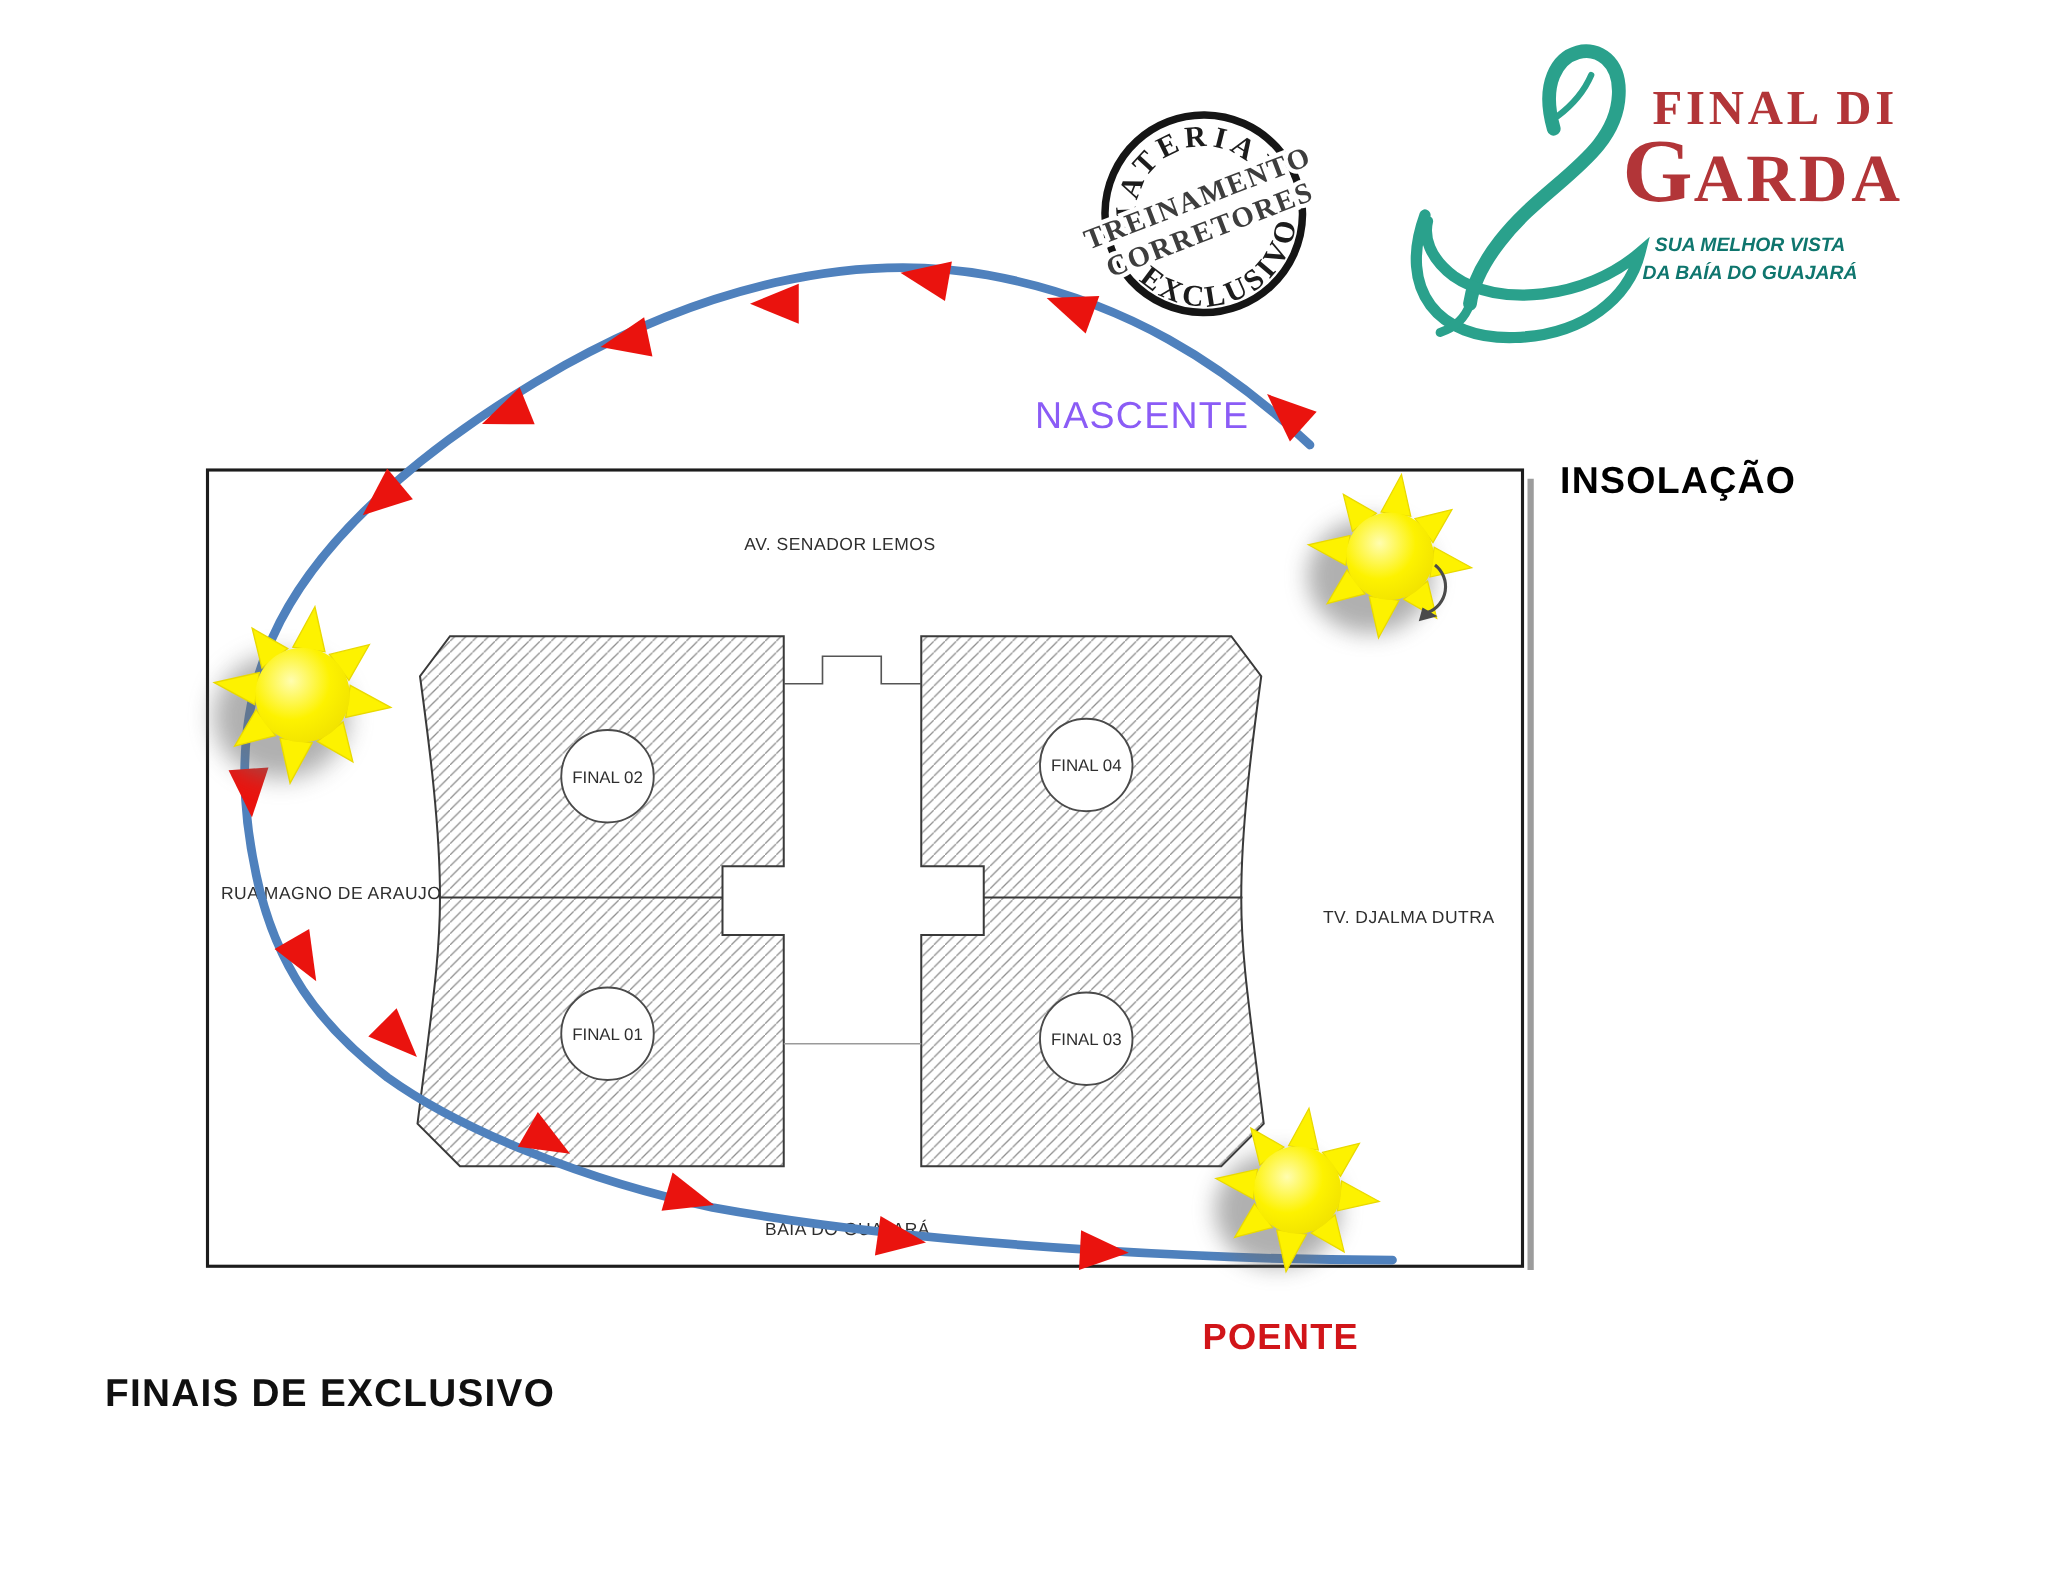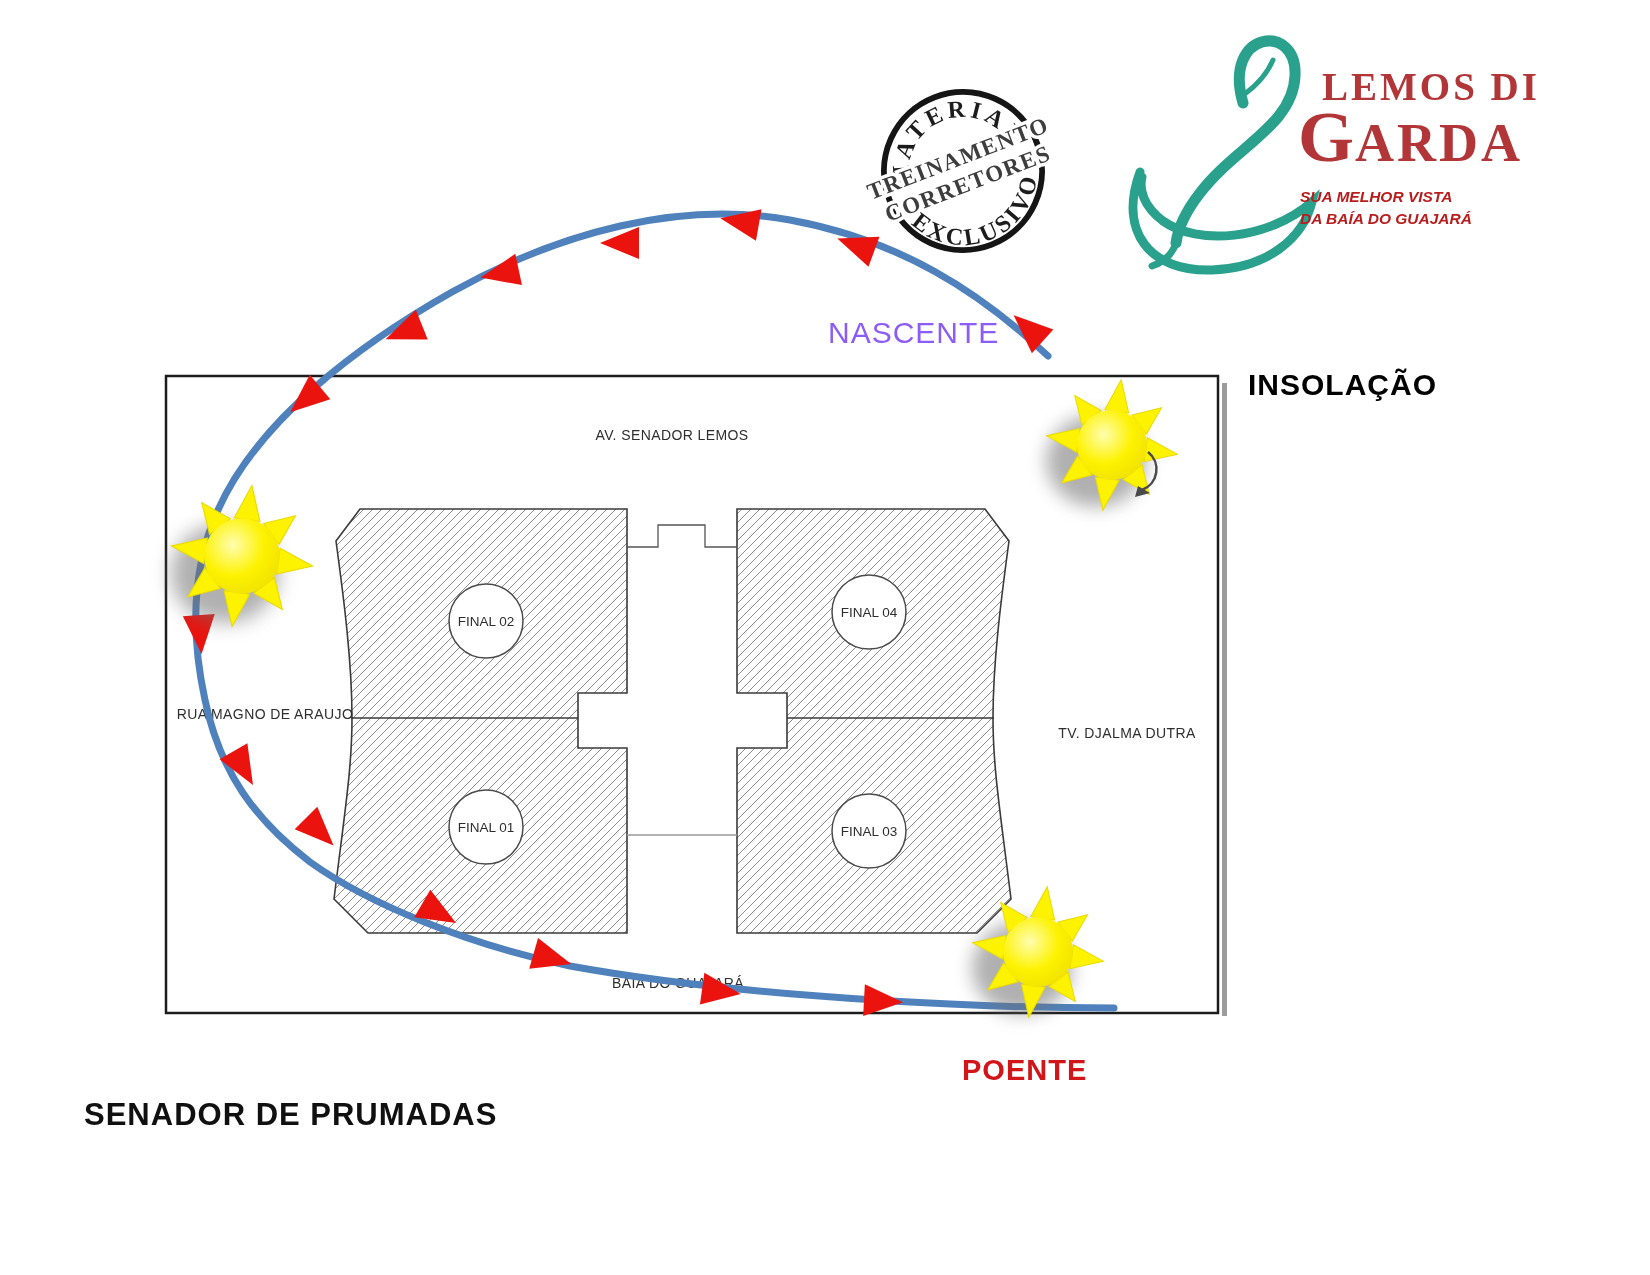--- a/index.html
+++ b/index.html
@@ -9,22 +9,22 @@
   .ovl{position:absolute;white-space:nowrap;}
   .nascente{left:828px;top:316px;font-size:30px;font-weight:normal;color:#8b5cf6;letter-spacing:1px;}
   .poente{left:962px;top:1018px;font-size:29px;font-weight:bold;color:#d11519;letter-spacing:1px;margin-top:36px;}
   .insolacao{left:1248px;top:368px;font-size:30px;font-weight:bold;color:#000000;letter-spacing:1px;}
   .finais{left:84px;top:1097px;font-size:31px;font-weight:bold;color:#101010;letter-spacing:1px;}
   .logo-line1{left:1322px;top:64px;font-family:"Liberation Serif",serif;font-size:39px;
               color:#b23538;letter-spacing:3px;font-weight:bold;}
   .logo-line2{left:1298px;top:96px;font-family:"Liberation Serif",serif;color:#b23538;font-weight:bold;}
   .logo-line2 .big-g{font-size:72px;letter-spacing:1px;}
   .logo-line2 .rest{font-size:54px;letter-spacing:3px;}
-  .tagline{left:1300px;top:186px;width:200px;text-align:left;font-size:15.5px;font-style:italic;
-           font-weight:bold;color:#b91c1c;line-height:1.45;white-space:normal;}
+  .tagline{left:1300px;top:186px;width:200px;text-align:center;font-size:15.5px;font-style:italic;
+           font-weight:bold;color:#0f766e;line-height:1.45;white-space:normal;}
 </style>
 </head>
 <body>
 
 <div id="page">
 
 <svg id="gfx" width="1650" height="1275" viewBox="0 0 1650 1275">
   <defs>
     <pattern id="hatch" width="9" height="9" patternUnits="userSpaceOnUse">
       <path d="M0,9 L9,0" stroke="#8d8d8d" stroke-width="1" fill="none"></path>
@@ -140,22 +140,22 @@
     <path d="M 1273,60 C 1267,74 1258,84 1246,93" stroke-width="5"></path>
     <path d="M 1140,172 C 1118,232 1150,272 1212,270 C 1268,268 1303,238 1312,202
              C 1268,240 1198,246 1163,221 C 1143,206 1139,189 1142,177" stroke-width="9"></path>
     <path d="M 1176,243 C 1172,255 1164,262 1152,266" stroke-width="7"></path>
   </g>
 </svg>
 
 <div class="ovl nascente">NASCENTE</div>
 <div class="ovl poente">POENTE</div>
 <div class="ovl insolacao">INSOLAÇÃO</div>
-<div class="ovl finais">SENADOR DE PRUMADAS</div>
+<div class="ovl finais">FINAIS DE EXCLUSIVO</div>
 
-<div class="ovl logo-line1">LEMOS DI</div>
+<div class="ovl logo-line1">FINAL DI</div>
 <div class="ovl logo-line2"><span class="big-g">G</span><span class="rest">ARDA</span></div>
 <div class="ovl tagline">
   <span>SUA MELHOR VISTA</span><br>
   <span>DA BAÍA DO GUAJARÁ</span>
 </div>
 
 </div>
 
 </body></html>

